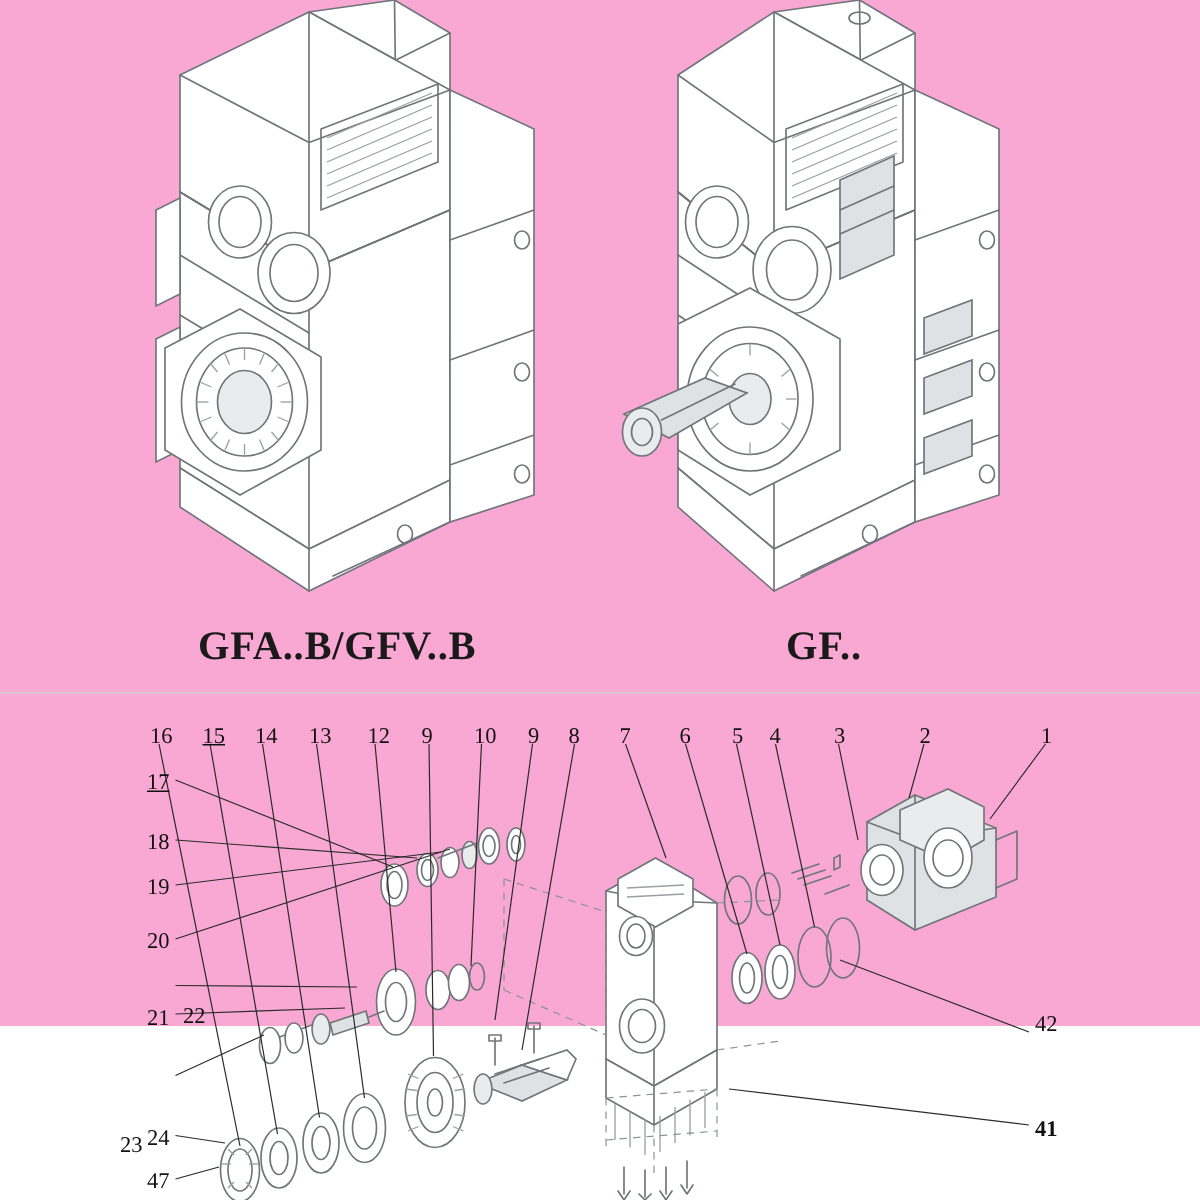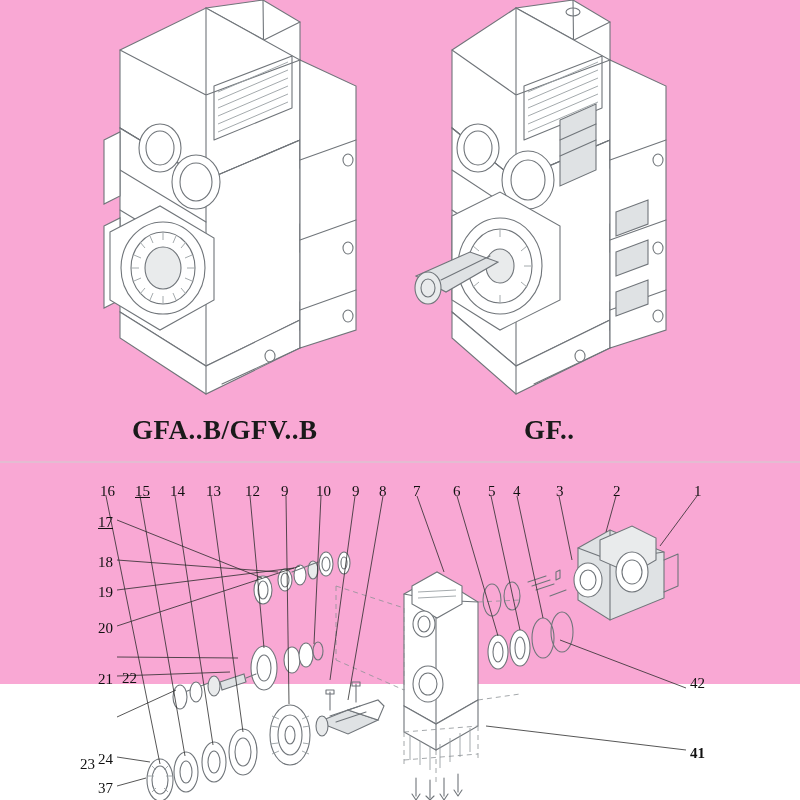--- a/index.html
+++ b/index.html
@@ -412,18 +412,18 @@
       <div class="callout" style="left: 613px; top: 483px;">2</div>
       <div class="callout" style="left: 694px; top: 483px;">1</div>
       <div class="callout" style="left: 98px; top: 514px; text-decoration: underline;">17</div>
       <div class="callout" style="left: 98px; top: 554px;">18</div>
       <div class="callout" style="left: 98px; top: 584px;">19</div>
       <div class="callout" style="left: 98px; top: 620px;">20</div>
       <div class="callout" style="left: 98px; top: 671px;">21</div>
       <div class="callout" style="left: 98px; top: 670px; margin-left: 24px;">22</div>
       <div class="callout" style="left: 80px; top: 711px; margin-top: 45px;">23</div>
       <div class="callout" style="left: 98px; top: 751px;">24</div>
-      <div class="callout" style="left: 98px; top: 780px;">37</div>
+      <div class="callout" style="left: 98px; top: 780px;">47</div>
       <div class="callout" style="left: 690px; top: 675px;">42</div>
       <div class="callout" style="left: 690px; top: 745px; font-weight: bold;">41</div>
     </div>
 
 </div>
 
 </body></html>

